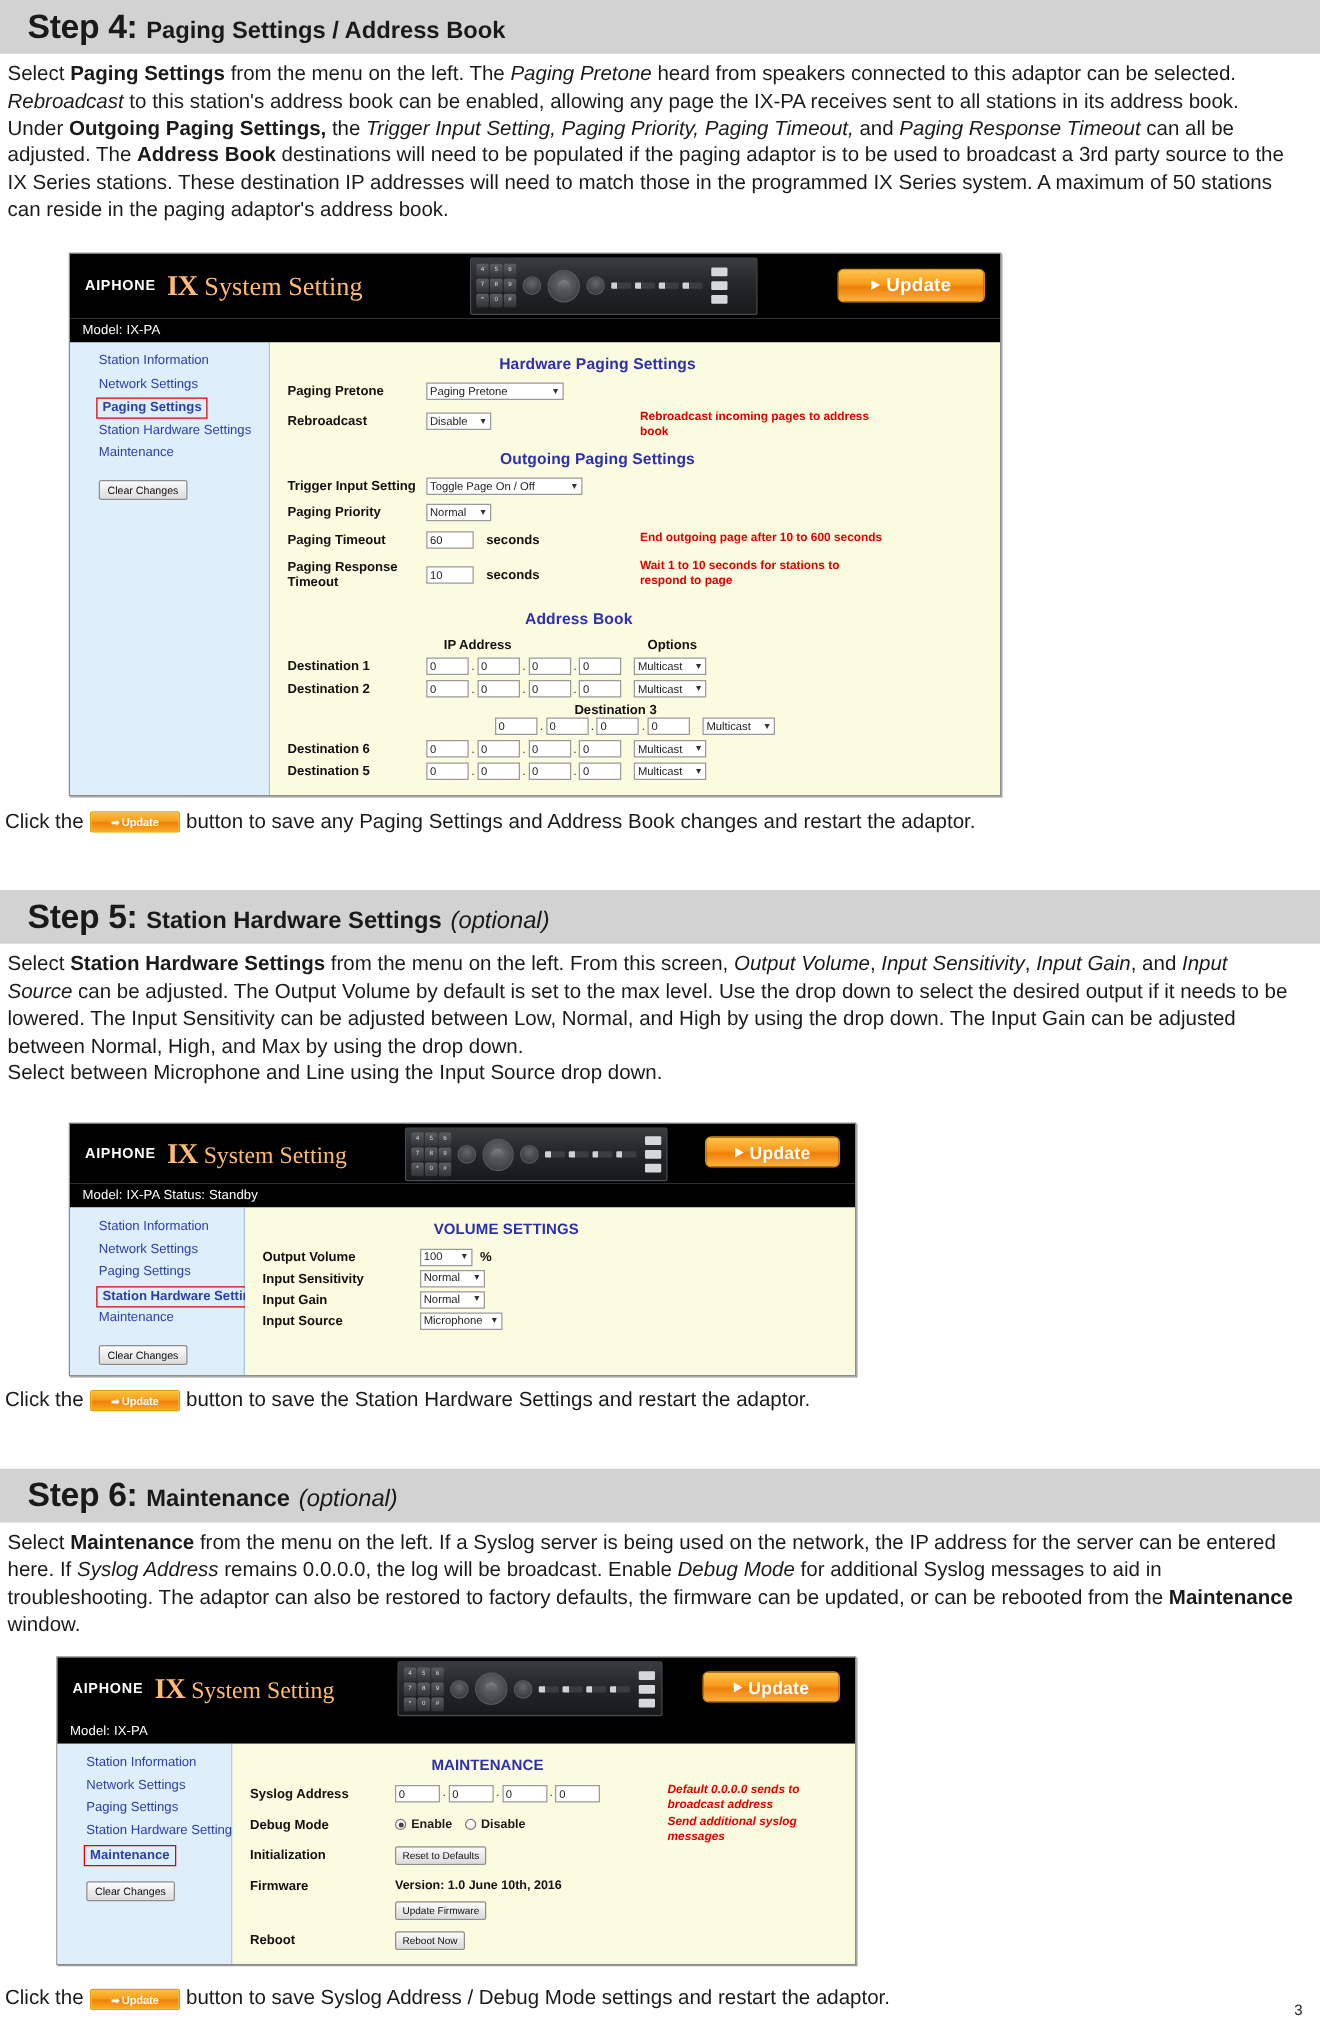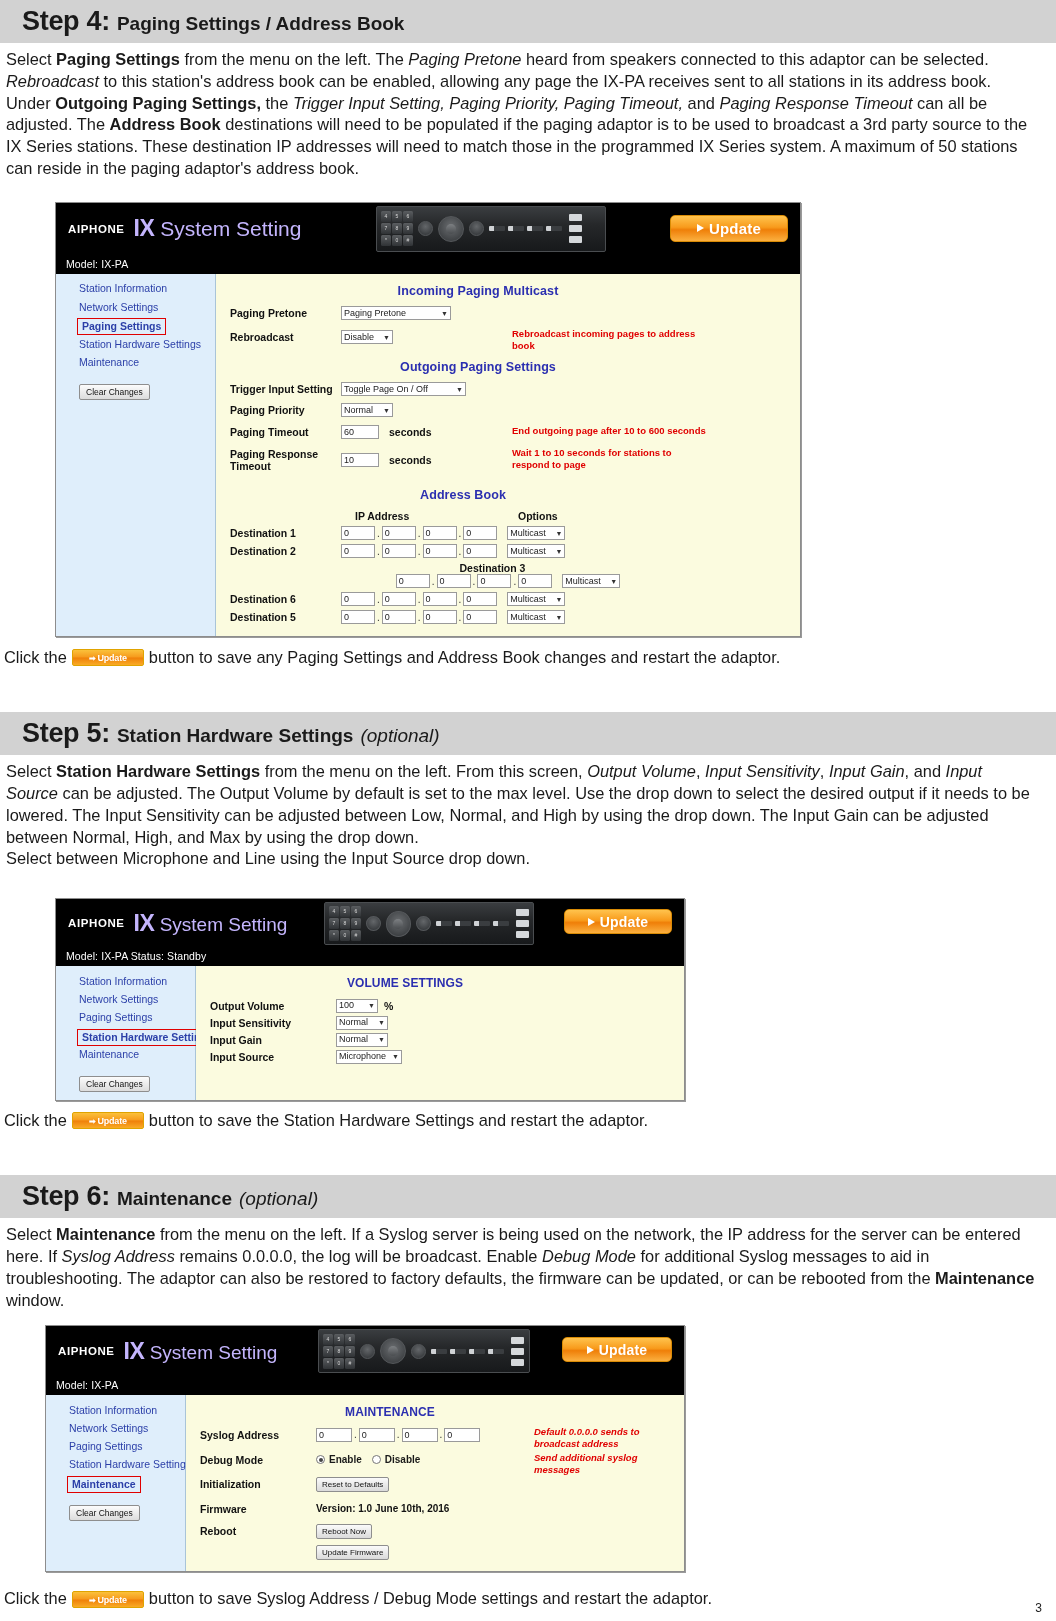--- a/index.html
+++ b/index.html
@@ -89,22 +89,22 @@
   }
   .brand {
     color:#ffffff;
     font-weight:bold;
     font-size:11.5px;
     letter-spacing:0.6px;
     margin-left:12px;
     font-family:"Liberation Sans", sans-serif;
   }
   .sys-title {
-    color:#c4b5fd;
-    font-family:Liberation Sans, sans-serif;
+    color:#fdba74;
+    font-family:Liberation Serif, serif;
     font-size:21px;
     margin-left:9px;
     white-space:nowrap;
   }
   .sys-title .ix { font-weight:bold; font-size:23px; letter-spacing:-0.5px;}
 
   
   .device {
     position:absolute;
     top:3px;
@@ -368,21 +368,21 @@
     <div class="nav" style="width:160px;">
       <div class="nav-item">Station Information</div>
       <div class="nav-item">Network Settings</div>
       <div class="nav-item sel">Paging Settings</div>
       <div class="nav-item">Station Hardware Settings</div>
       <div class="nav-item">Maintenance</div>
       <div class="clear-btn">Clear Changes</div>
     </div>
     <div class="content" style="min-height:295px;">
 
-      <div class="sec-title" style="margin-left:-60px;">Incoming Paging Multicast</div>
+      <div class="sec-title" style="margin-left:-60px;">Hardware Paging Settings</div>
 
       <div class="frow" style="margin-top:5px;">
         <span class="flabel" style="width:125px;">Paging Pretone</span>
         <span class="fctrl">
           <span class="fakesel" style="width:110px;">
             <span class="cv">Paging Pretone</span>
               <span class="ar">▼</span>
           </span>
         </span>
       </div>
@@ -743,31 +743,31 @@
           <span class="gbtn">Reset to Defaults</span>
         </span>
       </div>
 
       <div class="frow" style="margin-top:8px;">
         <span class="flabel" style="width:130px;">Firmware</span>
         <span class="fctrl">
           <span class="fw-ver">Version: 1.0 June 10th, 2016</span>
         </span>
       </div>
+      <div class="frow" style="margin-top:3px;">
+        <span class="flabel" style="width:130px;"></span>
+        <span class="fctrl">
+          <span class="gbtn">Update Firmware</span>
+        </span>
+      </div>
+
       <div class="frow" style="margin-top:6px;">
         <span class="flabel" style="width:130px;">Reboot</span>
         <span class="fctrl">
           <span class="gbtn">Reboot Now</span>
-        </span>
-      </div>
-
-      <div class="frow" style="margin-top:3px;">
-        <span class="flabel" style="width:130px;"></span>
-        <span class="fctrl">
-          <span class="gbtn">Update Firmware</span>
         </span>
       </div>
     </div>
   </div>
 </div>
 
 <div class="caption" style="margin-top:12px;">
   <span>Click the</span>
   <span class="btn-update-inline">
     <span class="arw">➡</span><span>Update</span>

